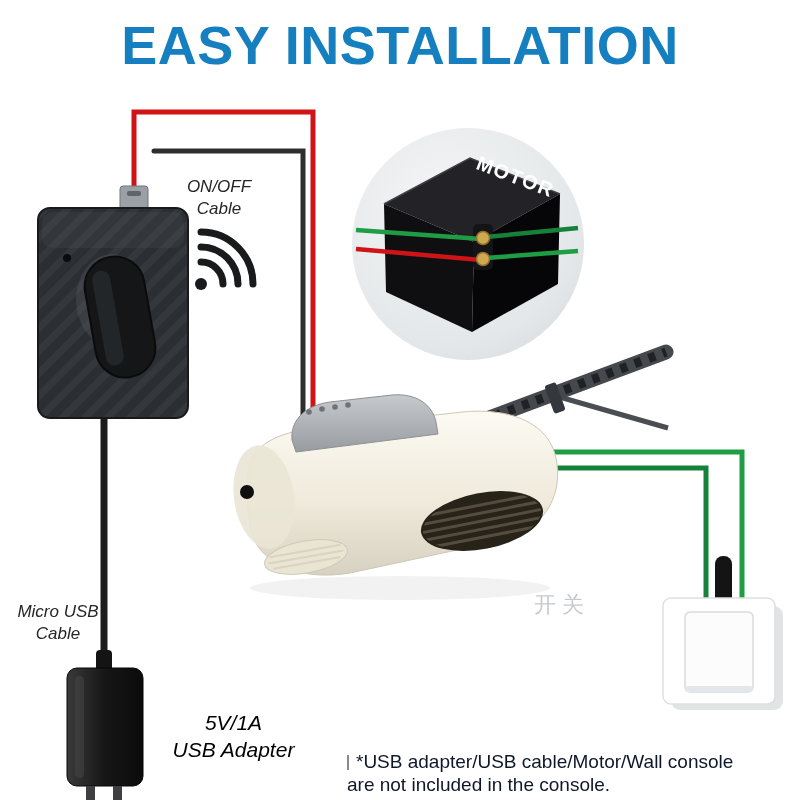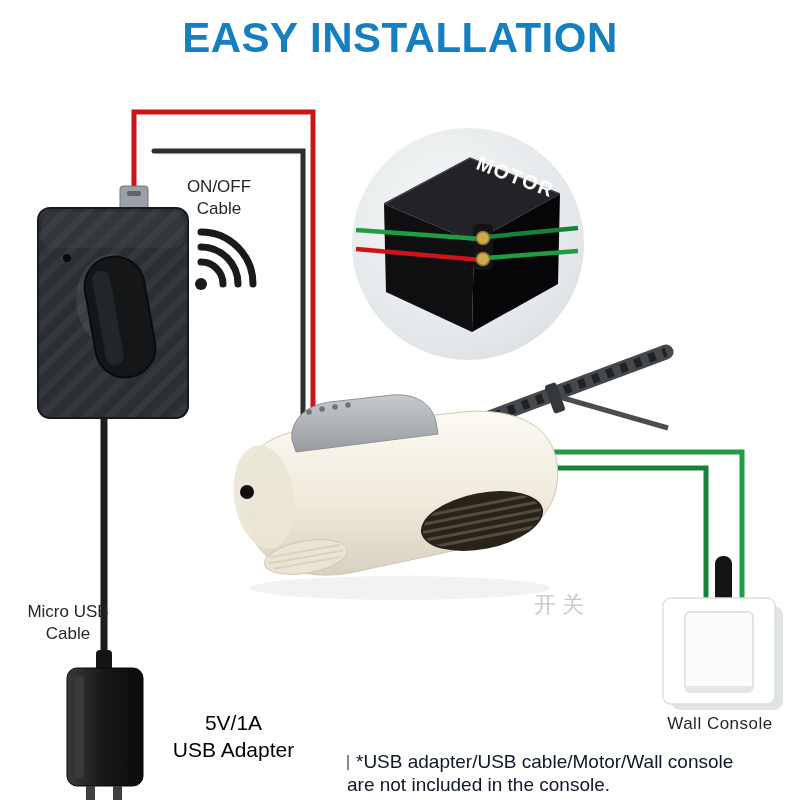--- a/index.html
+++ b/index.html
@@ -1,24 +1,24 @@
 <!DOCTYPE html>
 <html><head>
 <meta charset="utf-8">
 <style>
   html,body{margin:0;padding:0;background:#fff;}
   .stage{position:relative;width:800px;height:800px;background:#ffffff;overflow:hidden;
          font-family:"Liberation Sans",sans-serif;}
   .stage svg{position:absolute;left:0;top:0;}
   .title{position:absolute;top:14px;left:0;right:0;text-align:center;
-         font-size:42px;font-weight:bold;letter-spacing:0.5px;color:#157fc0;}
+         font-size:54px;font-weight:bold;letter-spacing:0.5px;color:#157fc0;}
   .lbl{position:absolute;white-space:pre-line;text-align:center;color:#262626;
-       font-size:17px;line-height:1.3;}
+       font-size:17px;line-height:1.3;font-style:italic;}
   .lbl.onoff{left:160px;top:176px;width:118px;}
-  .lbl.micro{left:12px;top:601px;width:112px;}
+  .lbl.micro{left:2px;top:601px;width:112px;}
   .lbl.adapter{left:146px;top:709px;width:175px;font-size:21px;color:#000000;}
   .lbl.console{left:658px;top:713px;width:124px;letter-spacing:0.5px;}
   .watermark{position:absolute;left:534px;top:590px;font-size:22px;letter-spacing:6px;
              color:#8d939a;opacity:0.5;}
   .footnote{position:absolute;left:347px;top:751px;width:450px;font-size:19px;
             line-height:1.2;color:#0f172a;}
   .footnote .bar{display:inline-block;width:2px;height:15px;background:#8a8a8a;
                  margin-right:7px;vertical-align:-2px;}
 </style>
 </head>
@@ -150,21 +150,20 @@
   </svg>
 
   <div class="title">EASY INSTALLATION</div>
 
   <div class="lbl onoff">ON/OFF
 Cable</div>
   <div class="lbl micro">Micro USB
 Cable</div>
   <div class="lbl adapter">5V/1A
 USB Adapter</div>
-  <div class="lbl console">Wall Console</div>
   <div class="watermark">开关</div>
 
   <div class="footnote">
     <span class="bar"></span><span>*USB adapter/USB cable/Motor/Wall console</span><br>
     <span>are not included in the console.</span>
   </div>
 
 </div>
 
 </body></html>

